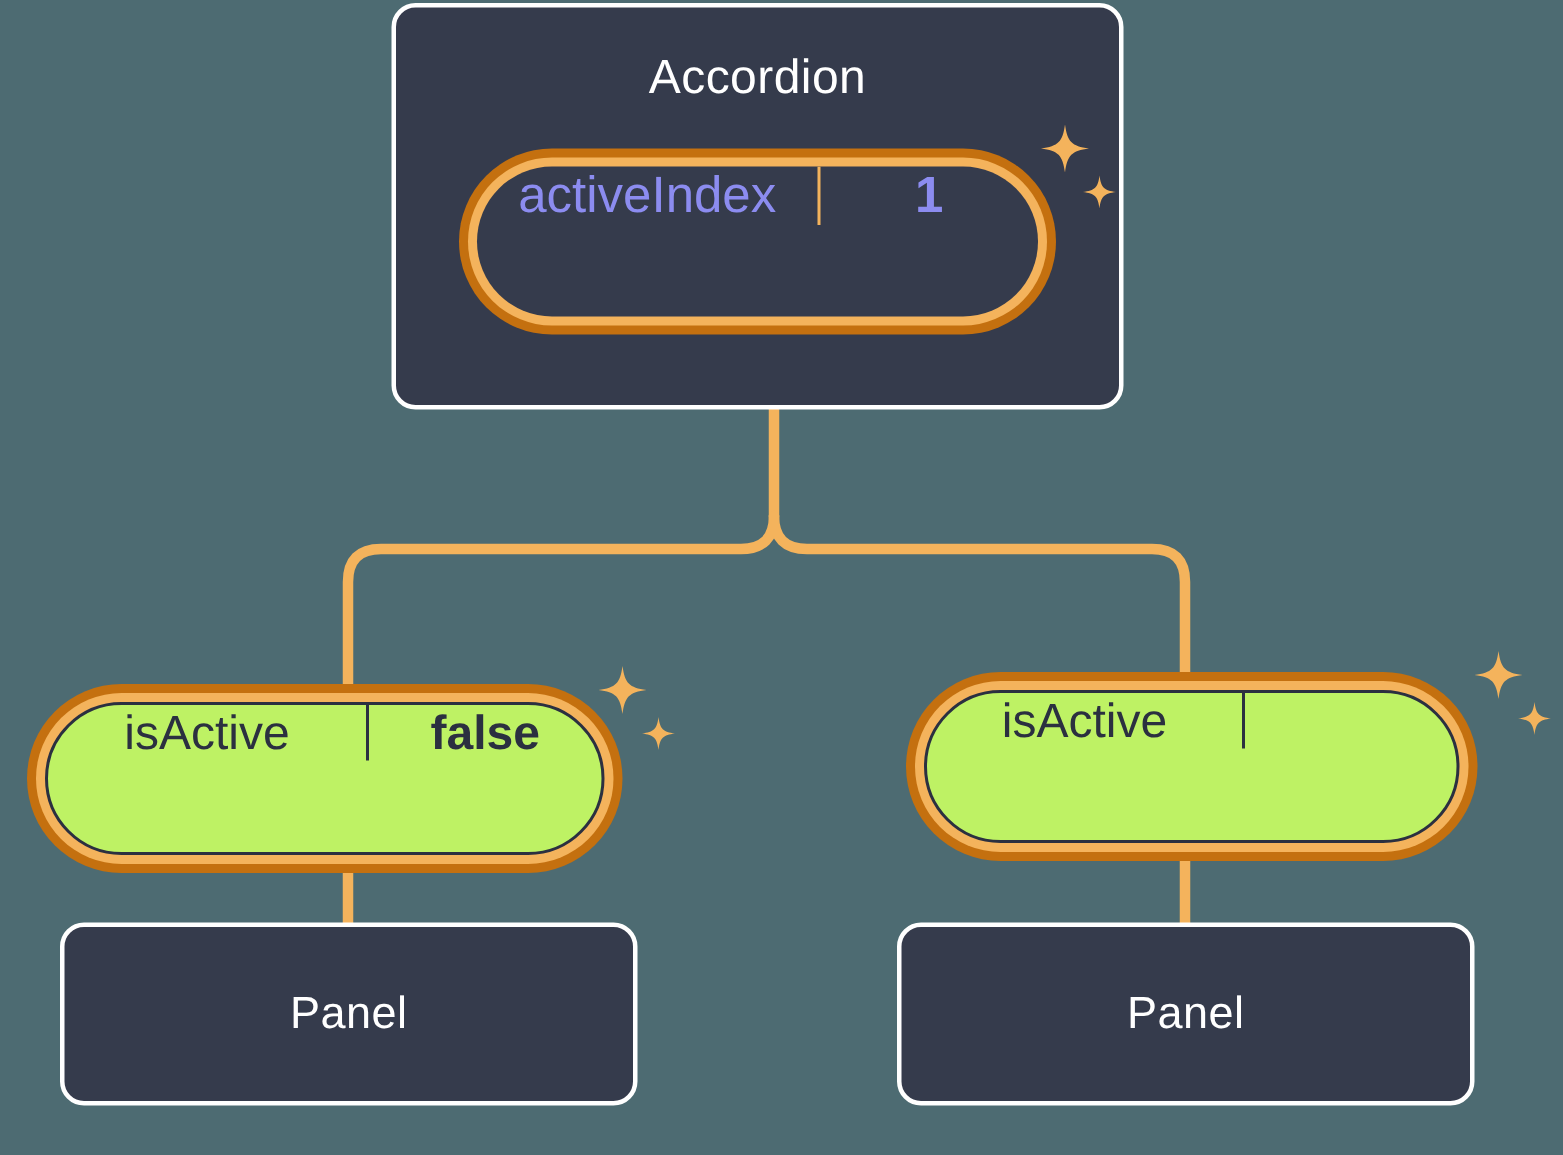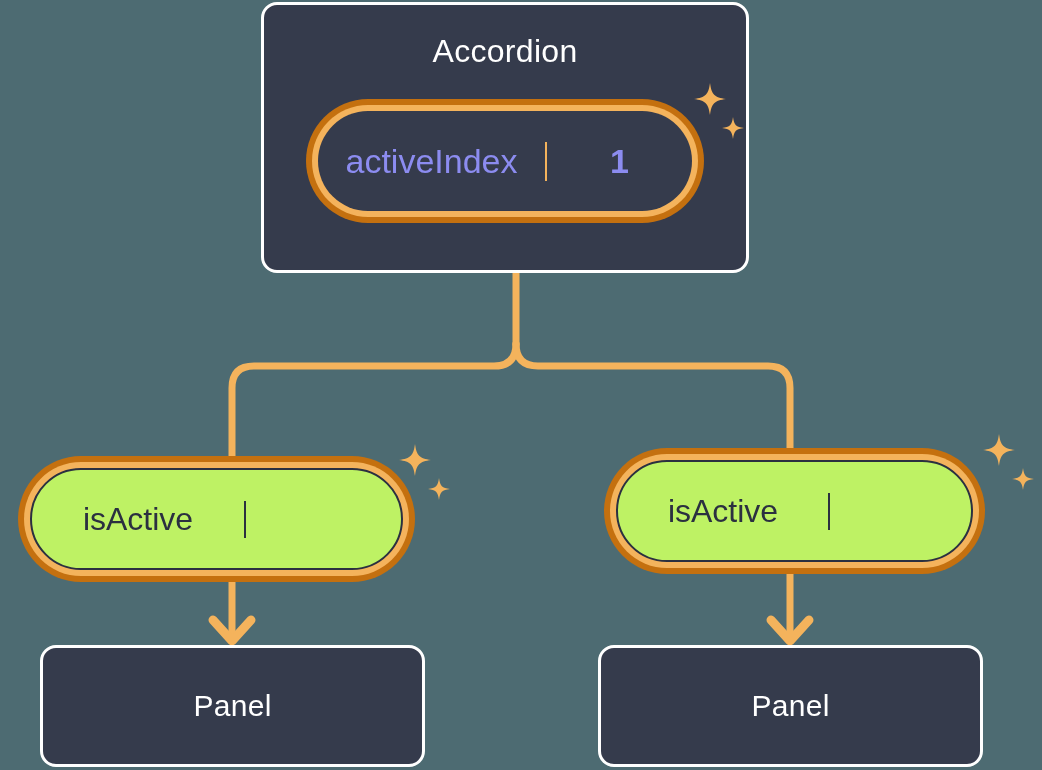--- a/index.html
+++ b/index.html
@@ -60,21 +60,21 @@
     color: #ffffff;
     font-size: 32px;
     font-weight: 400;
     letter-spacing: 0.3px;
   }
 
   
   .panel-card {
     width: 385px;
     height: 122px;
-    top: 645px;
+    top: 615px;
   }
   #panel-left  { left: 40px; }
   #panel-right { left: 598px; }
   .panel-card .card-title {
     position: absolute;
     inset: 0;
     display: flex;
     align-items: center;
     justify-content: center;
     color: #ffffff;
@@ -99,21 +99,21 @@
     border-radius: 999px;
     
     background: #f4b35c;
     padding: 6px;
     display: flex;
   }
   .pill-body {
     flex: 1;
     border-radius: 999px;
     display: flex;
-    align-items: center;
+    align-items: flex-start;
     box-sizing: border-box;
     overflow: hidden;
   }
   .pill-label, .pill-value {
     display: flex;
     align-items: center;
     justify-content: center;
     box-sizing: border-box;
     white-space: nowrap;
   }
@@ -223,20 +223,21 @@
 
   <svg class="sparkle-group" id="sparkles-top" viewBox="0 0 56 66" aria-hidden="true">
     <path fill="#f4b35c" d="M20 0 C21.6 11.6 24.4 14.4 36 16 C24.4 17.6 21.6 20.4 20 32 C18.4 20.4 15.6 17.6 4 16 C15.6 14.4 18.4 11.6 20 0 Z"></path>
     <path fill="#f4b35c" d="M43 34 C44.1 42.1 46.0 44.0 54 45 C46.0 46.0 44.1 47.9 43 56 C41.9 47.9 40.0 46.0 32 45 C40.0 44.0 41.9 42.1 43 34 Z"></path>
   </svg>
 
   <div class="pill pill-state" id="pill-is-active-left">
     <div class="pill-ring">
       <div class="pill-body">
         <div class="pill-label">isActive</div>
+        <div class="pill-value">false</div>
       </div>
     </div>
   </div>
 
   <svg class="sparkle-group" id="sparkles-left" viewBox="0 0 58 68" aria-hidden="true">
     <path fill="#f4b35c" d="M21 2 C22.6 13.6 25.4 16.4 37 18 C25.4 19.6 22.6 22.4 21 34 C19.4 22.4 16.6 19.6 5 18 C16.6 16.4 19.4 13.6 21 2 Z"></path>
     <path fill="#f4b35c" d="M45 36 C46.1 44.1 48.0 46.0 56 47 C48.0 48.0 46.1 49.9 45 58 C43.9 49.9 42.0 48.0 34 47 C42.0 46.0 43.9 44.1 45 36 Z"></path>
   </svg>
 
   <div class="card panel-card" id="panel-left">

